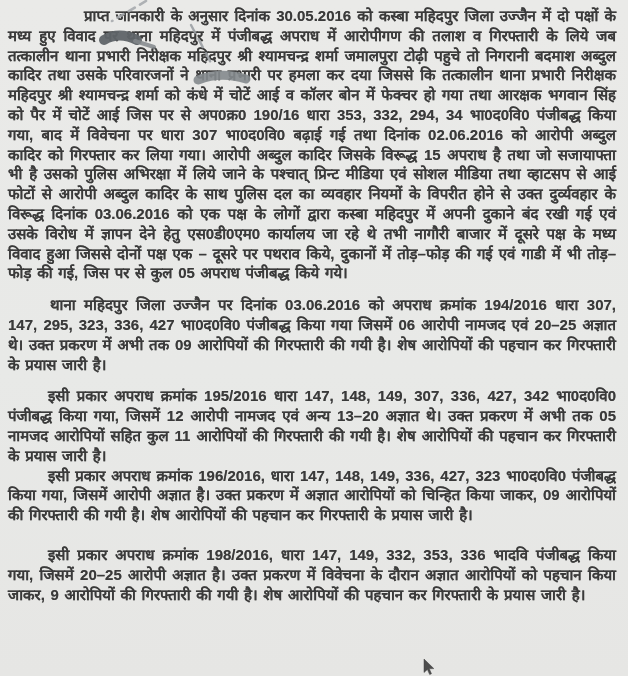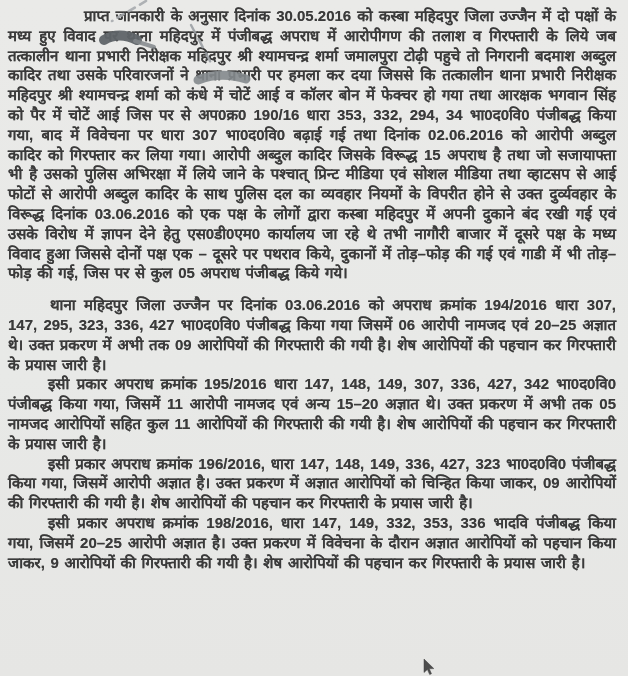--- a/index.html
+++ b/index.html
@@ -29,42 +29,42 @@
     line-height: 19.8px;
     font-weight: 600;
     text-shadow: 0 0 0.5px rgba(50,50,50,0.55);
     word-spacing: 1.5px;
   }
   .para {
     margin: 0;
     text-align: justify;
   }
   .para-1 { text-indent: 76px; margin-bottom: 12px; }
-  .para-2 { text-indent: 42px; }
+  .para-2 { text-indent: 42px; margin-bottom: 12px; }
   .para-3 { text-indent: 40px; margin-bottom: 0; }
-  .para-4 { text-indent: 40px; margin-bottom: 0; }
+  .para-4 { text-indent: 40px; margin-bottom: 20px; }
   .para-5 { text-indent: 40px; margin-bottom: 16px; }
   .overlay {
     position: absolute;
     top: 0;
     left: 0;
     width: 628px;
     height: 676px;
     pointer-events: none;
   }
 </style>
 </head>
 <body>
 
 <div class="page">
 
   <div class="doc" id="doc">
       <p class="para para-1">प्राप्त जानकारी के अनुसार दिनांक 30.05.2016 को कस्बा महिदपुर जिला उज्जैन में दो पक्षों के मध्य हुए विवाद पर थाना महिदपुर में पंजीबद्ध अपराध में आरोपीगण की तलाश व गिरफ्तारी के लिये जब तत्कालीन थाना प्रभारी निरीक्षक महिदपुर श्री श्यामचन्द्र शर्मा जमालपुरा टोढ़ी पहुचे तो निगरानी बदमाश अब्दुल कादिर तथा उसके परिवारजनों ने थाना प्रभारी पर हमला कर दया जिससे कि तत्कालीन थाना प्रभारी निरीक्षक महिदपुर श्री श्यामचन्द्र शर्मा को कंधे में चोटें आई व कॉलर बोन में फेक्चर हो गया तथा आरक्षक भगवान सिंह को पैर में चोटें आई जिस पर से अप0क्र0 190/16 धारा 353, 332, 294, 34 भा0द0वि0 पंजीबद्ध किया गया, बाद में विवेचना पर धारा 307 भा0द0वि0 बढ़ाई गई तथा दिनांक 02.06.2016 को आरोपी अब्दुल कादिर को गिरफ्तार कर लिया गया। आरोपी अब्दुल कादिर जिसके विरूद्ध 15 अपराध है तथा जो सजायाफ्ता भी है उसको पुलिस अभिरक्षा में लिये जाने के पश्चात् प्रिन्ट मीडिया एवं सोशल मीडिया तथा व्हाटसप से आई फोटों से आरोपी अब्दुल कादिर के साथ पुलिस दल का व्यवहार नियमों के विपरीत होने से उक्त दुर्व्यवहार के विरूद्ध दिनांक 03.06.2016 को एक पक्ष के लोगों द्वारा कस्बा महिदपुर में अपनी दुकाने बंद रखी गई एवं उसके विरोध में ज्ञापन देने हेतु एस0डी0एम0 कार्यालय जा रहे थे तभी नागौरी बाजार में दूसरे पक्ष के मध्य विवाद हुआ जिससे दोनों पक्ष एक – दूसरे पर पथराव किये, दुकानों में तोड़–फोड़ की गई एवं गाडी में भी तोड़–फोड़ की गई, जिस पर से कुल 05 अपराध पंजीबद्ध किये गये।</p>
       <p class="para para-2">थाना महिदपुर जिला उज्जैन पर दिनांक 03.06.2016 को अपराध क्रमांक 194/2016 धारा 307, 147, 295, 323, 336, 427 भा0द0वि0 पंजीबद्ध किया गया जिसमें 06 आरोपी नामजद एवं 20–25 अज्ञात थे। उक्त प्रकरण में अभी तक 09 आरोपियों की गिरफ्तारी की गयी है। शेष आरोपियों की पहचान कर गिरफ्तारी के प्रयास जारी है।</p>
-      <p class="para para-3">इसी प्रकार अपराध क्रमांक 195/2016 धारा 147, 148, 149, 307, 336, 427, 342 भा0द0वि0 पंजीबद्ध किया गया, जिसमें 11 आरोपी नामजद एवं अन्य 15–20 अज्ञात थे।  उक्त प्रकरण में अभी तक 05 नामजद आरोपियों सहित कुल 11 आरोपियों की गिरफ्तारी की गयी है। शेष आरोपियों की पहचान कर गिरफ्तारी के प्रयास जारी है।</p>
+      <p class="para para-3">इसी प्रकार अपराध क्रमांक 195/2016 धारा 147, 148, 149, 307, 336, 427, 342 भा0द0वि0 पंजीबद्ध किया गया, जिसमें 12 आरोपी नामजद एवं अन्य 13–20 अज्ञात थे।  उक्त प्रकरण में अभी तक 05 नामजद आरोपियों सहित कुल 11 आरोपियों की गिरफ्तारी की गयी है। शेष आरोपियों की पहचान कर गिरफ्तारी के प्रयास जारी है।</p>
       <p class="para para-4">इसी प्रकार अपराध क्रमांक 196/2016, धारा 147, 148, 149, 336, 427, 323 भा0द0वि0 पंजीबद्ध किया गया, जिसमें आरोपी अज्ञात है। उक्त प्रकरण में अज्ञात आरोपियों को चिन्हित  किया जाकर, 09 आरोपियों की गिरफ्तारी की गयी है। शेष आरोपियों की पहचान कर गिरफ्तारी के प्रयास जारी है।</p>
       <p class="para para-5">इसी प्रकार अपराध क्रमांक 198/2016, धारा 147, 149, 332, 353, 336 भादवि पंजीबद्ध किया गया, जिसमें 20–25 आरोपी अज्ञात है। उक्त प्रकरण में विवेचना के दौरान अज्ञात आरोपियों को पहचान किया जाकर, 9 आरोपियों की गिरफ्तारी की गयी है। शेष आरोपियों की पहचान कर गिरफ्तारी के प्रयास जारी है।</p>
     </div>
 
   <svg class="overlay" viewBox="0 0 628 676" aria-hidden="true">
     <path d="M146,1 L112,21" stroke="#a7abae" stroke-width="2.6" stroke-dasharray="7 6" stroke-linecap="round" fill="none" opacity="0.9"></path>
     <path d="M104,40 Q119,31 137,40" stroke="#5f6468" stroke-width="10" stroke-linecap="round" fill="none" opacity="0.95"></path>
     <path d="M135,41 L154,47" stroke="#82878b" stroke-width="4" stroke-linecap="round" fill="none" opacity="0.85"></path>
     <path d="M191,25 C198,38 206,53 213,67" stroke="#9ba0a4" stroke-width="2.4" stroke-dasharray="9 7" stroke-linecap="round" fill="none" opacity="0.9"></path>
     <path d="M198,80 Q221,71 246,79" stroke="#84898d" stroke-width="9" stroke-linecap="round" fill="none" opacity="0.9"></path>

